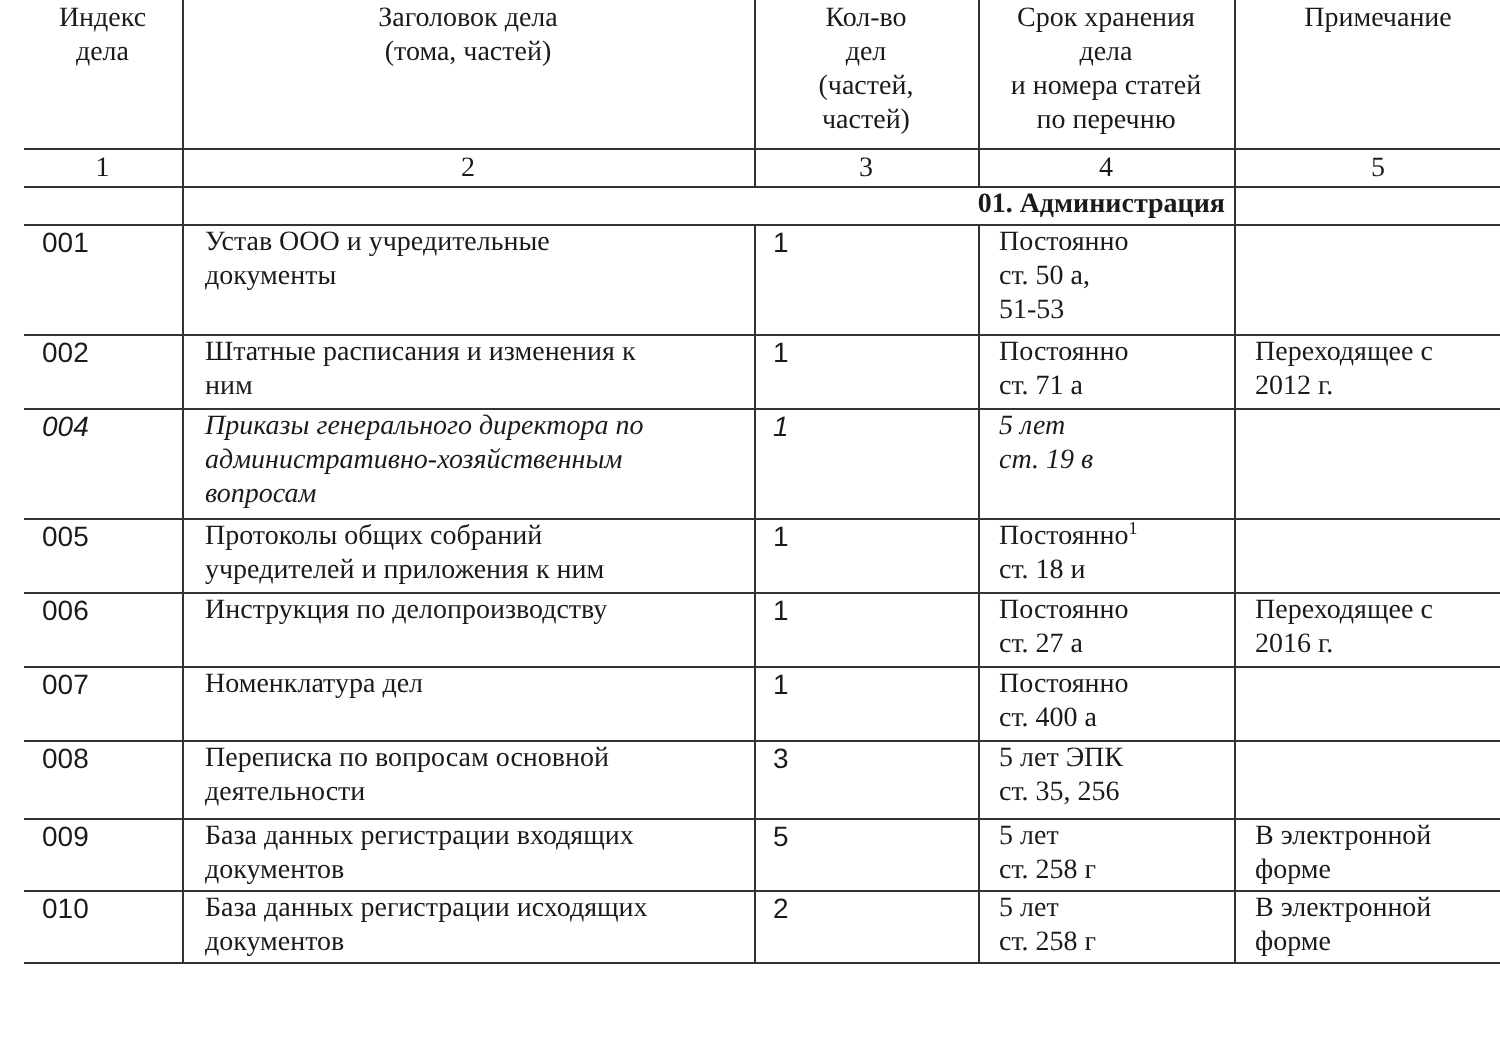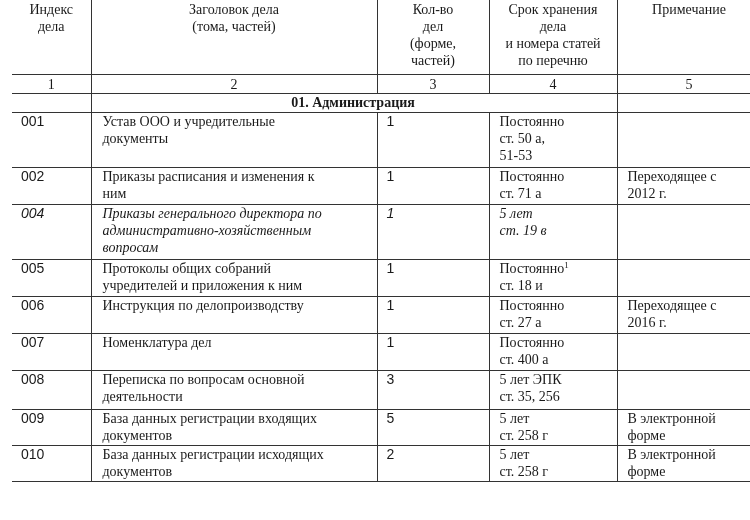--- a/index.html
+++ b/index.html
@@ -36,21 +36,21 @@
     table.nomenclature tr.head-row > * { border-top: none; }
     th.hdr {
       text-align: center;
       padding: 1px 2px 0 2px !important;
     }
     tr.head-row { height: 74px; }
     tr.num-row { height: 19px; }
     tr.num-row td { text-align: center; padding: 1px 2px 0 2px !important; }
     tr.section-row { height: 19px; }
     tr.section-row td.section-title {
-      text-align: center;
+      text-align: right;
       font-weight: bold;
       padding-left: 2px !important;
     }
     td.idx { padding-left: 9px !important; font-family: "Liberation Sans", "DejaVu Sans", sans-serif; font-size: 13.5px; }
     td.qty { padding-left: 9px !important; font-family: "Liberation Sans", "DejaVu Sans", sans-serif; font-size: 13.5px; }
     td.title { padding-left: 11px !important; }
     td.term { padding-left: 10px !important; }
     td.note { padding-left: 10px !important; }
     .line { display: block; white-space: nowrap; }
     sup { font-size: 9px; line-height: 0; vertical-align: 5px; }
@@ -77,21 +77,21 @@
         <span class="line">Индекс</span>
         <span class="line">дела</span>
       </th>
       <th class="hdr">
         <span class="line">Заголовок дела</span>
         <span class="line">(тома, частей)</span>
       </th>
       <th class="hdr">
         <span class="line">Кол-во</span>
         <span class="line">дел</span>
-        <span class="line">(форме,</span>
+        <span class="line">(частей,</span>
         <span class="line">частей)</span>
       </th>
       <th class="hdr">
         <span class="line">Срок хранения</span>
         <span class="line">дела</span>
         <span class="line">и номера статей</span>
         <span class="line">по перечню</span>
       </th>
       <th class="hdr">
         <span class="line">Примечание</span>
@@ -121,21 +121,21 @@
         <td class="term">
           <span class="line"><span>Постоянно</span></span>
           <span class="line"><span>ст. 50 а,</span></span>
           <span class="line"><span>51-53</span></span>
         </td>
         <td class="note"></td>
       </tr>
       <tr style="height: 37px;">
         <td class="idx">002</td>
         <td class="title">
-          <span class="line">Приказы расписания и изменения к</span>
+          <span class="line">Штатные расписания и изменения к</span>
           <span class="line">ним</span>
         </td>
         <td class="qty">1</td>
         <td class="term">
           <span class="line"><span>Постоянно</span></span>
           <span class="line"><span>ст. 71 а</span></span>
         </td>
         <td class="note">
           <span class="line">Переходящее с</span>
           <span class="line">2012 г.</span>

